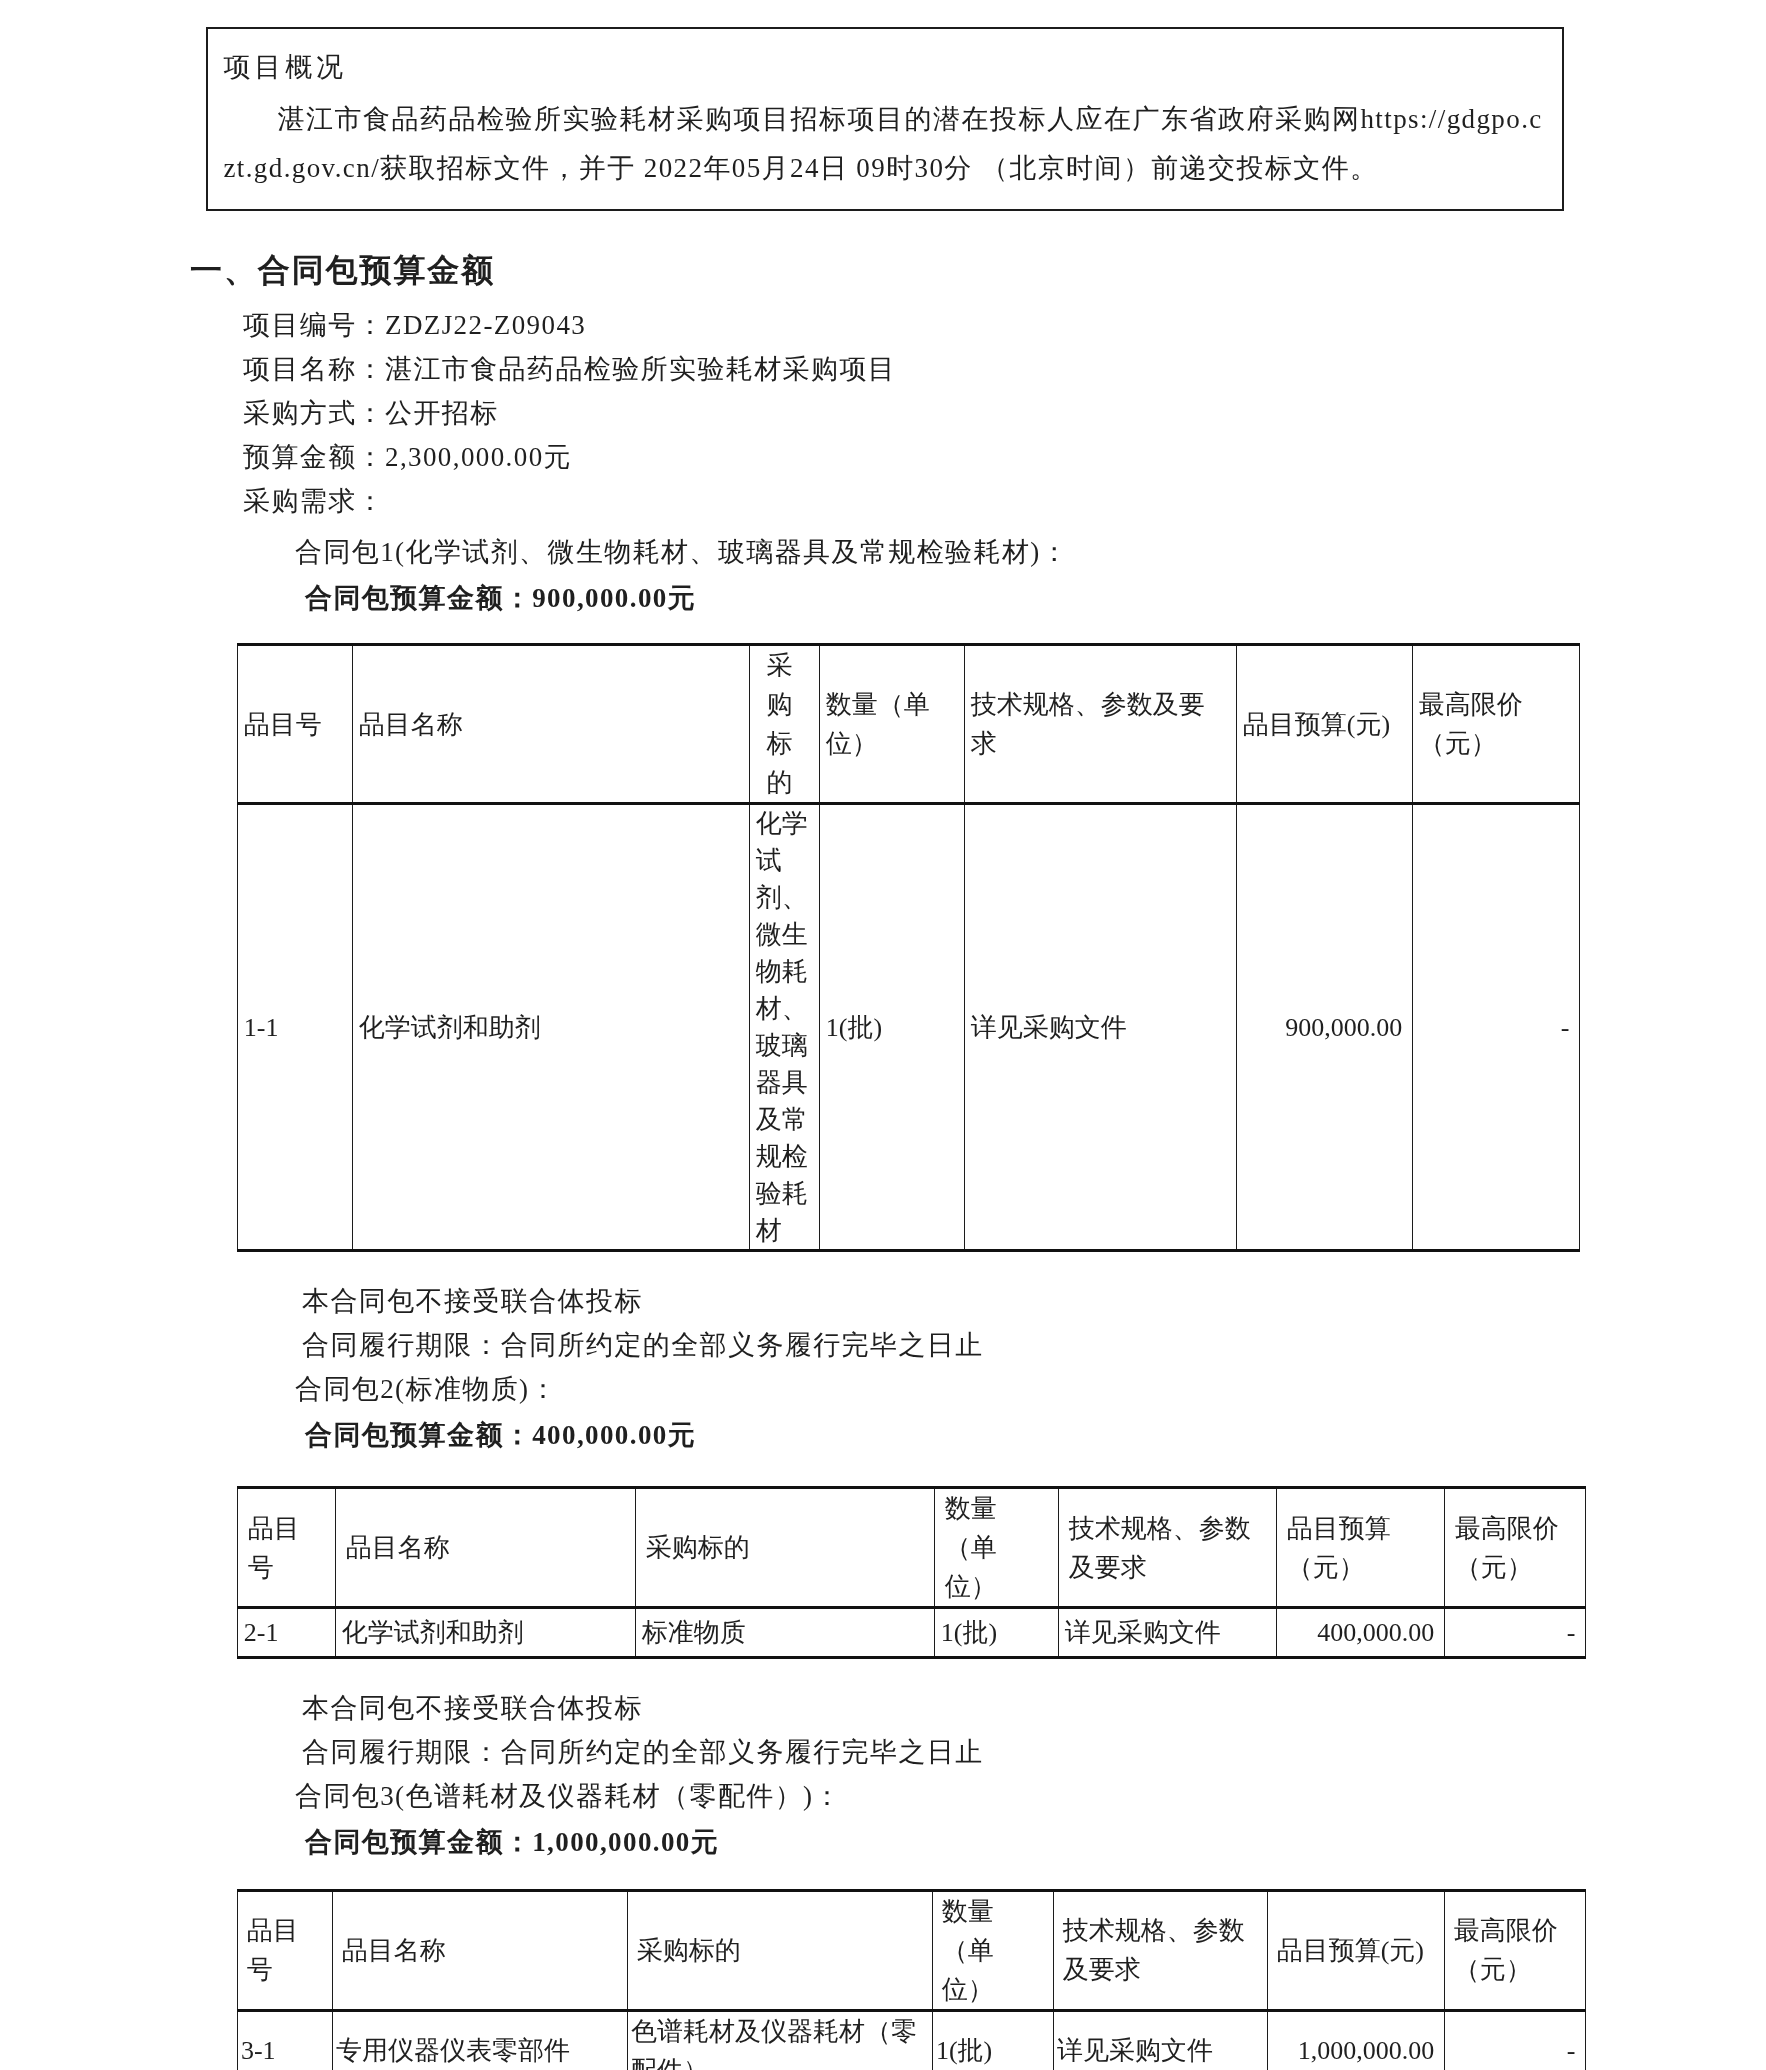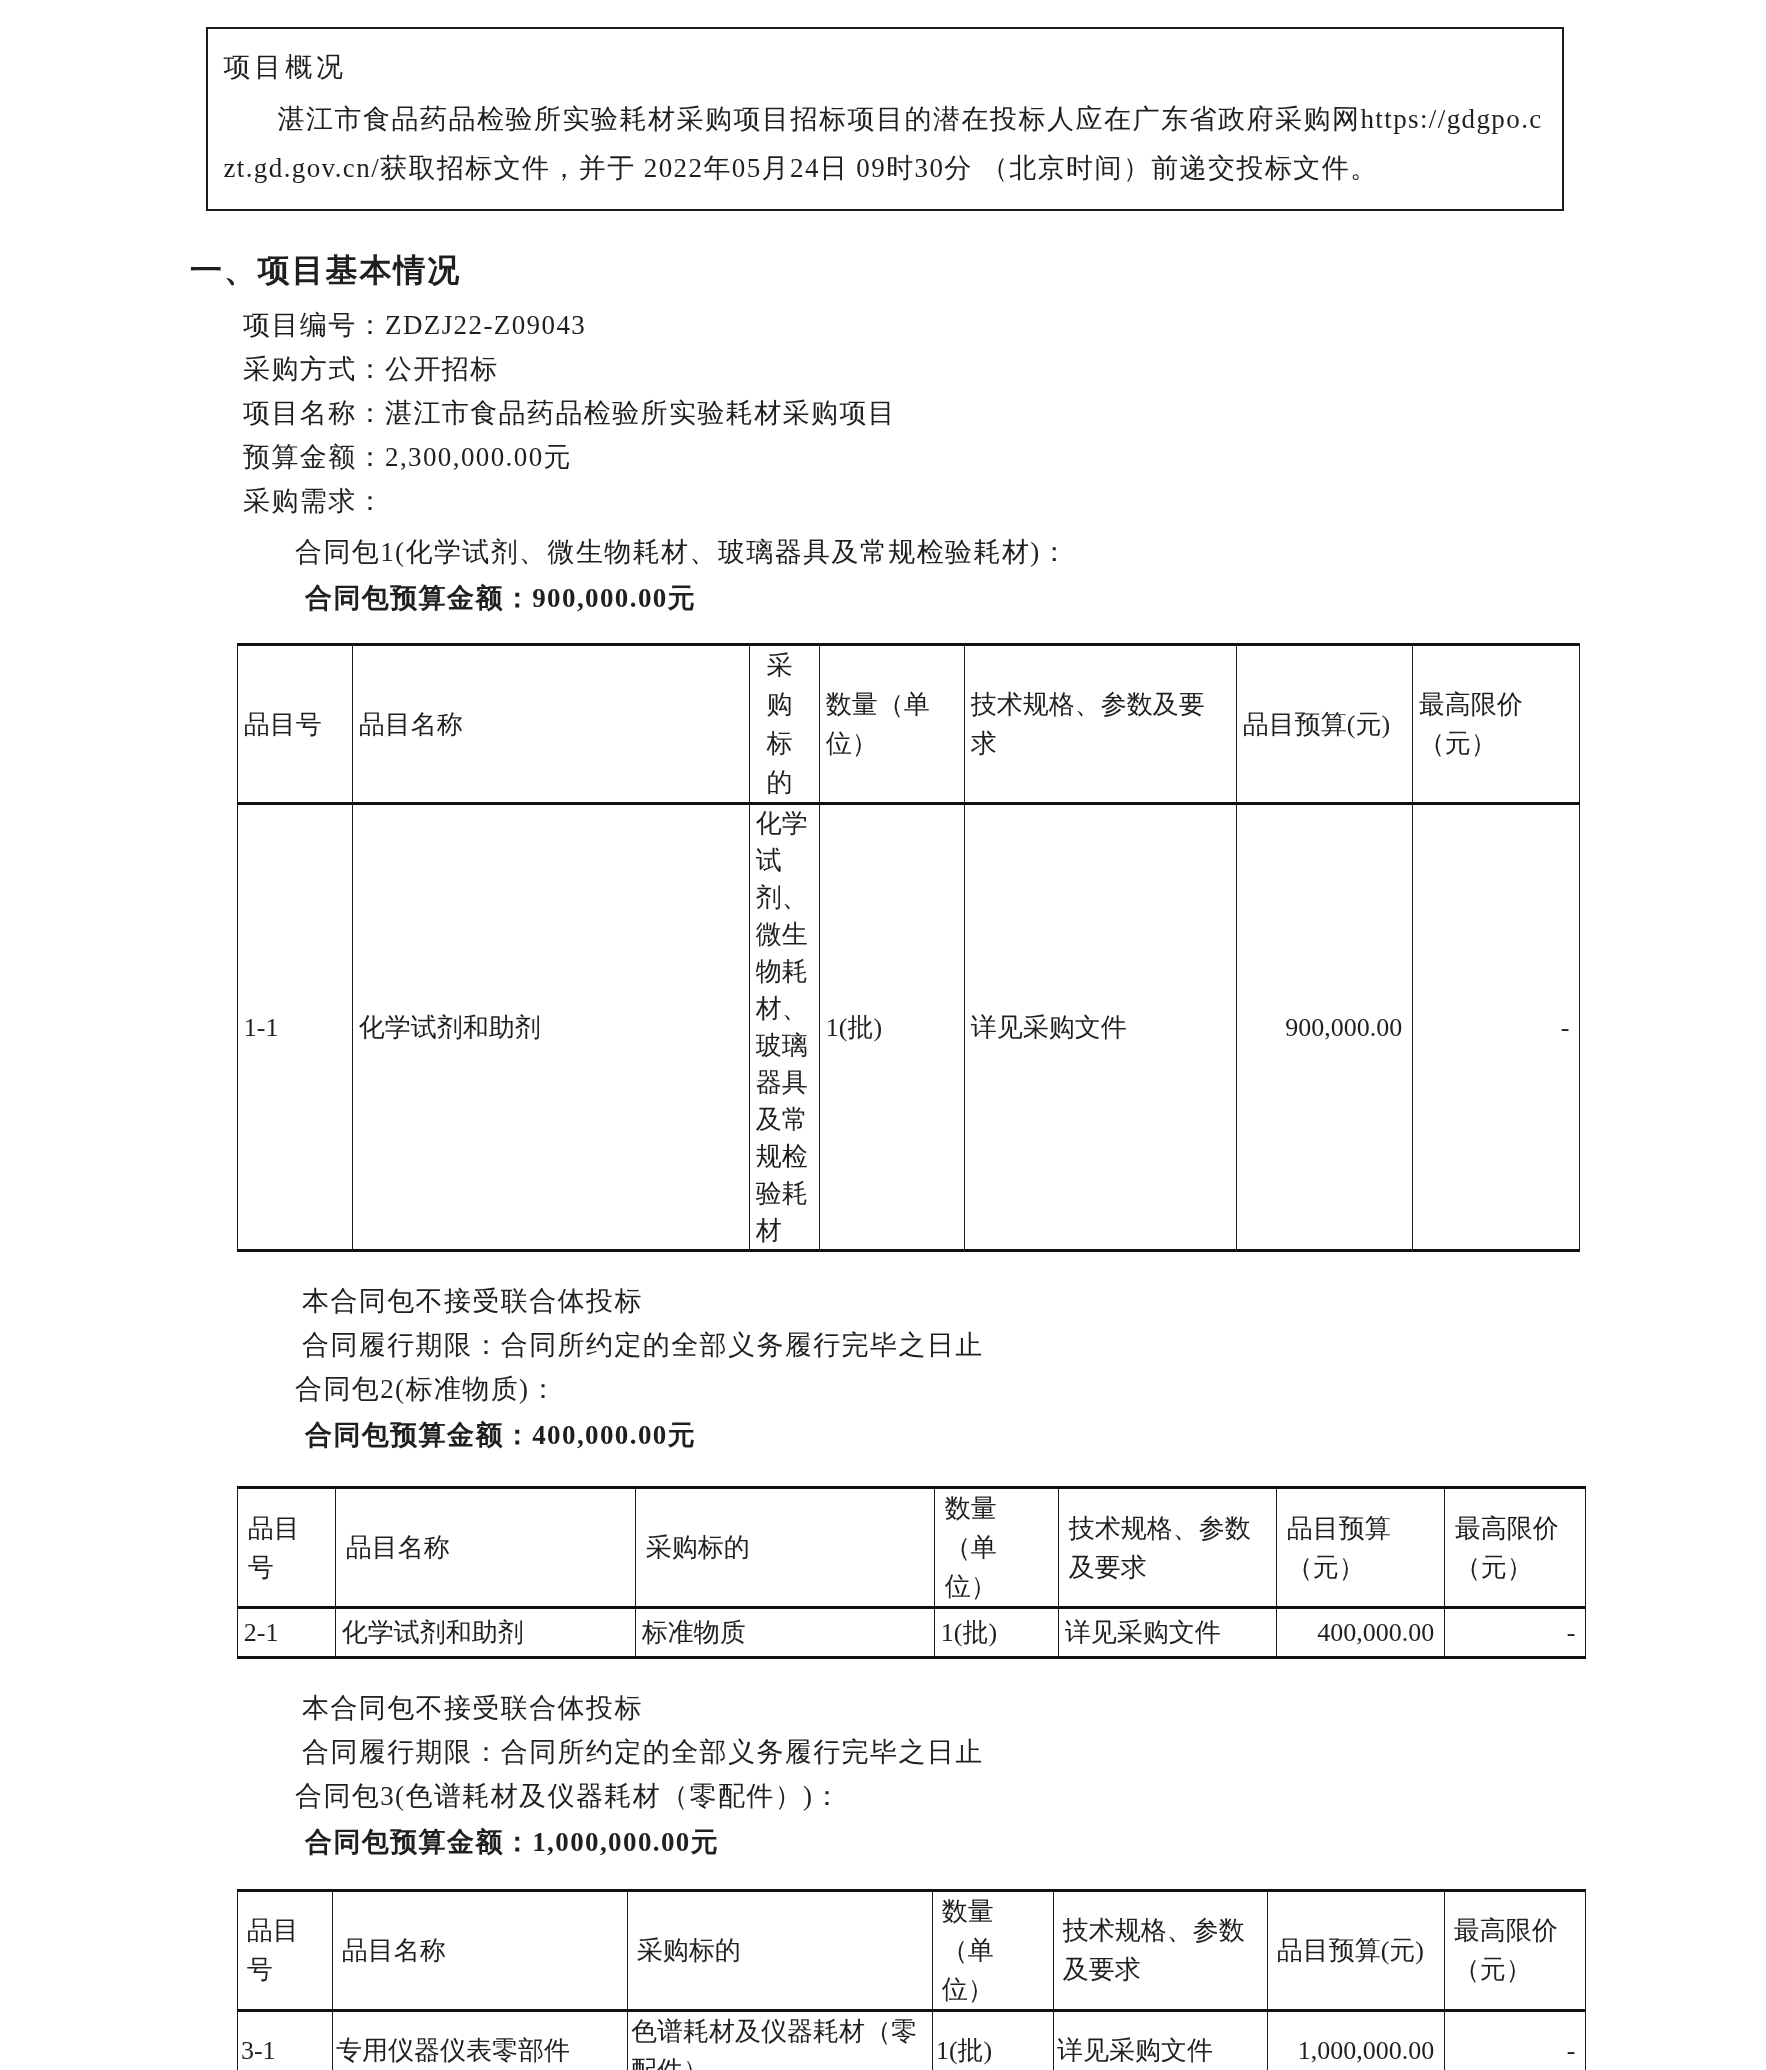--- a/index.html
+++ b/index.html
@@ -57,26 +57,26 @@
 </head>
 <body>
 
 <div class="page">
 
   <div class="overview-box">
     <div class="ov-title">项目概况</div>
     <p class="ov-para">湛江市食品药品检验所实验耗材采购项目招标项目的潜在投标人应在广东省政府采购网https://gdgpo.czt.gd.gov.cn/获取招标文件，并于 2022年05月24日 09时30分 （北京时间）前递交投标文件。</p>
   </div>
 
-  <h1 class="sec-heading">一、项目基本情况</h1>
+  <h1 class="sec-heading">一、合同包预算金额</h1>
 
   <div class="info-block">
     <p><span>项目编号：</span><span>ZDZJ22-Z09043</span></p>
+    <p><span>项目名称：</span><span>湛江市食品药品检验所实验耗材采购项目</span></p>
     <p><span>采购方式：</span><span>公开招标</span></p>
-    <p><span>项目名称：</span><span>湛江市食品药品检验所实验耗材采购项目</span></p>
     <p><span>预算金额：</span><span>2,300,000.00元</span></p>
     <p><span>采购需求：</span><span></span></p>
   </div>
 
   <p class="pkg-intro">合同包1(化学试剂、微生物耗材、玻璃器具及常规检验耗材)：</p>
   <p class="pkg-budget">合同包预算金额：900,000.00元</p>
 
   <table class="tbl t1">
     <colgroup>
       <col style="width:115px">

